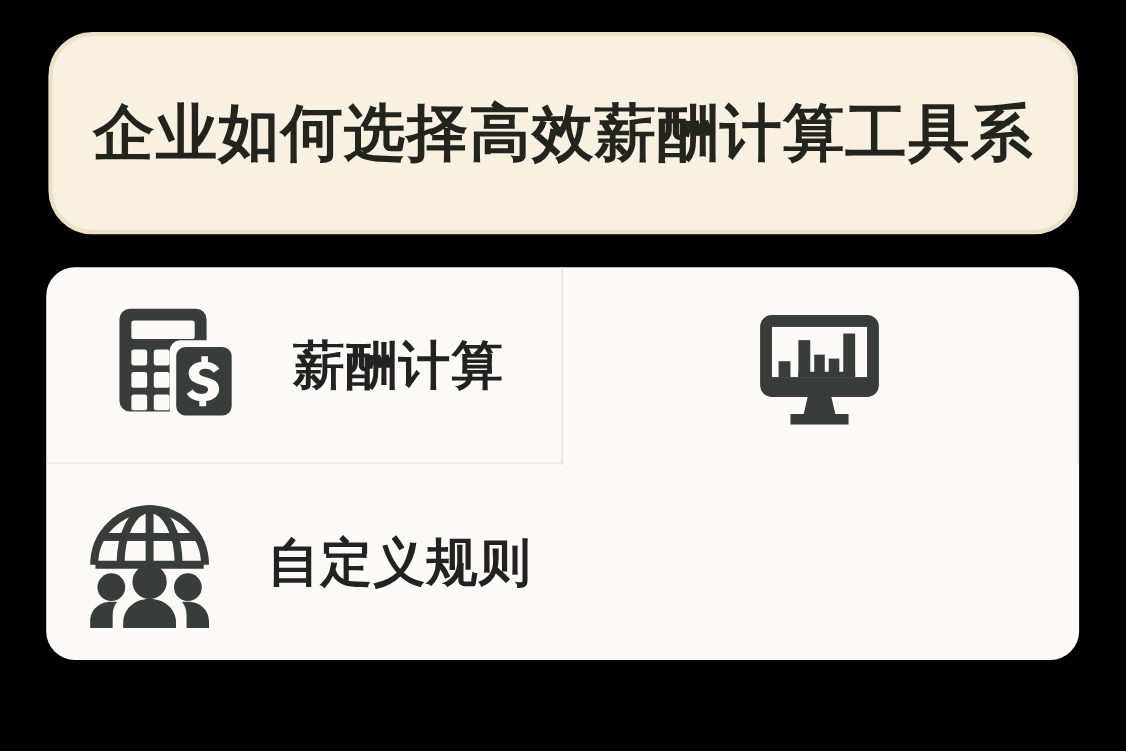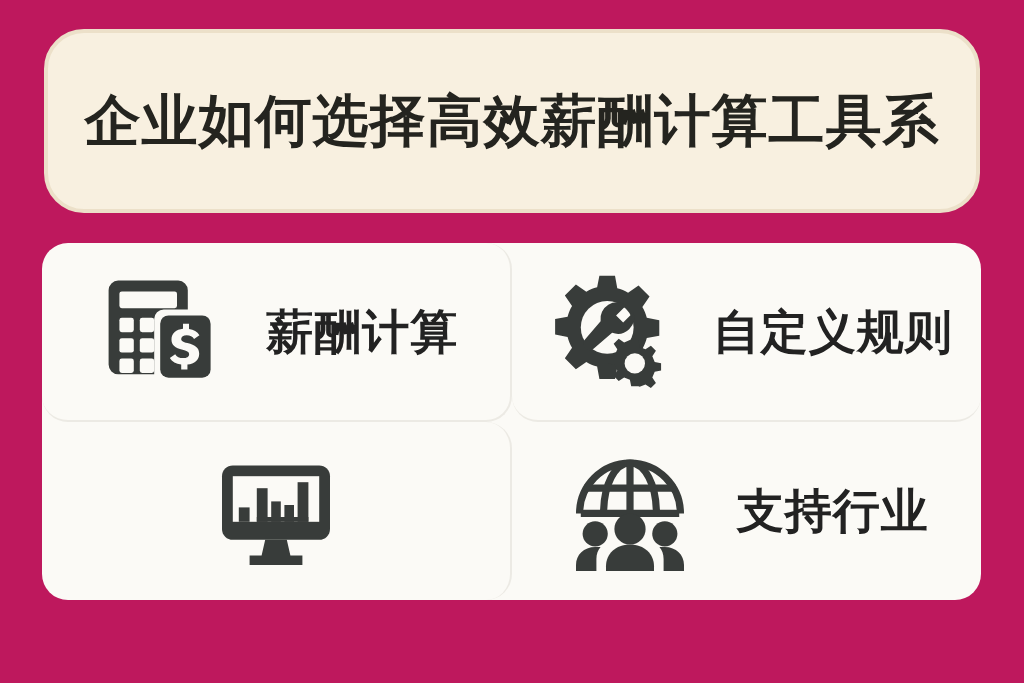--- a/index.html
+++ b/index.html
@@ -5,21 +5,21 @@
   * { margin:0; padding:0; box-sizing:border-box; }
   html, body {
     width:1024px; height:683px;
     overflow:hidden;
     background:#faf2e2;
     font-family:"Liberation Sans","DejaVu Sans",sans-serif;
   }
   #poster {
     position:relative;
     width:1024px; height:683px;
-    background:#be185d;
+    background:#000000;
   }
 
   
   .title-card {
     position:absolute;
     left:44px; top:29px;
     width:936px; height:184px;
     background:#f8f0e0;
     border:4px solid #ece0c9;
     border-radius:40px;
@@ -52,21 +52,20 @@
     overflow:hidden;
   }
   .cell {
     display:flex;
     flex-direction:row;
     align-items:center;
     justify-content:center;
     gap:41px;
     position:relative;
     padding:0 16px;
-    border-radius:26px;
   }
   .cell-left  { border-right:2px solid #eceae4; }
   .cell-top   { border-bottom:2px solid #eceae4; }
 
   .cell-icon {
     flex:0 0 auto;
     width:132px; height:132px;
     display:flex; align-items:center; justify-content:center;
   }
   .cell-icon svg { width:120px; height:120px; display:block; }
@@ -102,32 +101,20 @@
           <rect x="17" y="73" width="12" height="12" rx="2" fill="#fbfaf6"></rect>
           <rect x="34" y="73" width="12" height="12" rx="2" fill="#fbfaf6"></rect>
           <rect x="48" y="34" width="48" height="58" rx="8" fill="#fbfaf6"></rect>
           <rect x="51" y="37" width="42" height="52" rx="7"></rect>
           <path d="M70 44v4.2c-5.6.5-9.6 3.9-9.6 8.8 0 4.6 3 7 9.3 8.6 4.2 1.1 5.4 1.9 5.4 3.7 0 2-1.9 3.3-5 3.3-3.1 0-5.4-1.3-6.6-3.3l-4.5 3.1c1.8 3.1 5.2 5 9.5 5.5V82h5.2v-4.1c5.9-.5 9.8-3.9 9.8-9 0-4.8-3.2-7.2-9.8-8.9-4-1-5.2-1.8-5.2-3.4 0-1.8 1.8-3 4.6-3 2.8 0 4.9 1.1 6.1 3l4.5-3.1c-1.8-2.9-4.8-4.6-8.7-5.1V44H70z" fill="#fbfaf6"></path>
         </svg>
       </span>
       <span class="cell-label">薪酬计算</span>
     </div>
 
-    <div class="cell cell-top">
-      <span class="cell-icon">
-        <svg viewBox="0 0 100 100" xmlns="http://www.w3.org/2000/svg" fill="#383c3a">
-          <path d="M44.5 4h13l1.9 10.4c3.2.8 6.2 2 9 3.7l8.7-6 9.2 9.2-6 8.7c1.7 2.8 2.9 5.8 3.7 9L94.4 41v13l-10.4 1.9c-.8 3.2-2 6.2-3.7 9l6 8.7-9.2 9.2-8.7-6c-2.8 1.7-5.8 2.9-9 3.7L57.5 90h-13l-1.9-10.4c-3.2-.8-6.2-2-9-3.7l-8.7 6-9.2-9.2 6-8.7c-1.7-2.8-2.9-5.8-3.7-9L7.6 53V40l10.4-1.9c.8-3.2 2-6.2 3.7-9l-6-8.7 9.2-9.2 8.7 6c2.8-1.7 5.8-2.9 9-3.7L44.5 4z"></path>
-          <circle cx="51" cy="47" r="22" fill="#fbfaf6"></circle>
-          <path d="M67 28.5l-8.6 8.6 5.9 5.9 8.6-8.6a13.8 13.8 0 0 1-17.8 17.1L40.6 64a5.4 5.4 0 1 1-7.6-7.6l12.5-14.6A13.8 13.8 0 0 1 67 28.5z"></path>
-          <path d="M71 58h6l1.1 5.3 4.8 2 4.5-3 4.2 4.2-3 4.5 2 4.8 5.3 1.1v6l-5.3 1.1-2 4.8 3 4.5-4.2 4.2-4.5-3-4.8 2L77 96h-6l-1.1-5.3-4.8-2-4.5 3-4.2-4.2 3-4.5-2-4.8-5.3-1.1v-6l5.3-1.1 2-4.8-3-4.5 4.2-4.2 4.5 3 4.8-2L71 58z"></path>
-          <circle cx="74" cy="77" r="8.5" fill="#fbfaf6"></circle>
-        </svg>
-      </span>
-      <span class="cell-label">自定义规则</span>
-    </div>
 
     <div class="cell cell-left">
       <span class="cell-icon">
         <svg viewBox="0 0 100 100" xmlns="http://www.w3.org/2000/svg" fill="#383c3a">
           <rect x="5" y="12" width="90" height="62" rx="9"></rect>
           <rect x="14" y="21" width="72" height="38" fill="#fbfaf6"></rect>
           <rect x="19" y="47" width="9" height="12"></rect>
           <rect x="34" y="31" width="9" height="28"></rect>
           <rect x="46" y="42" width="8" height="17"></rect>
           <rect x="57" y="45" width="8" height="14"></rect>
@@ -151,17 +138,17 @@
           <g fill="#383c3a">
             <circle cx="50" cy="65" r="13"></circle>
             <path d="M50 78c-12 0-20 8-20 18v6h40v-6c0-10-8-18-20-18z"></path>
             <circle cx="21" cy="69" r="10.5"></circle>
             <path d="M21 80c-9.5 0-16 6.5-16 15v7h17V90c0-4 1.3-7.4 3.5-10z"></path>
             <circle cx="79" cy="69" r="10.5"></circle>
             <path d="M79 80c9.5 0 16 6.5 16 15v7H78V90c0-4-1.3-7.4-3.5-10z"></path>
           </g>
         </svg>
       </span>
-      <span class="cell-label">支持行业</span>
+      <span class="cell-label">自定义规则</span>
     </div>
 
   </div>
 </div>
 
 </body></html>

